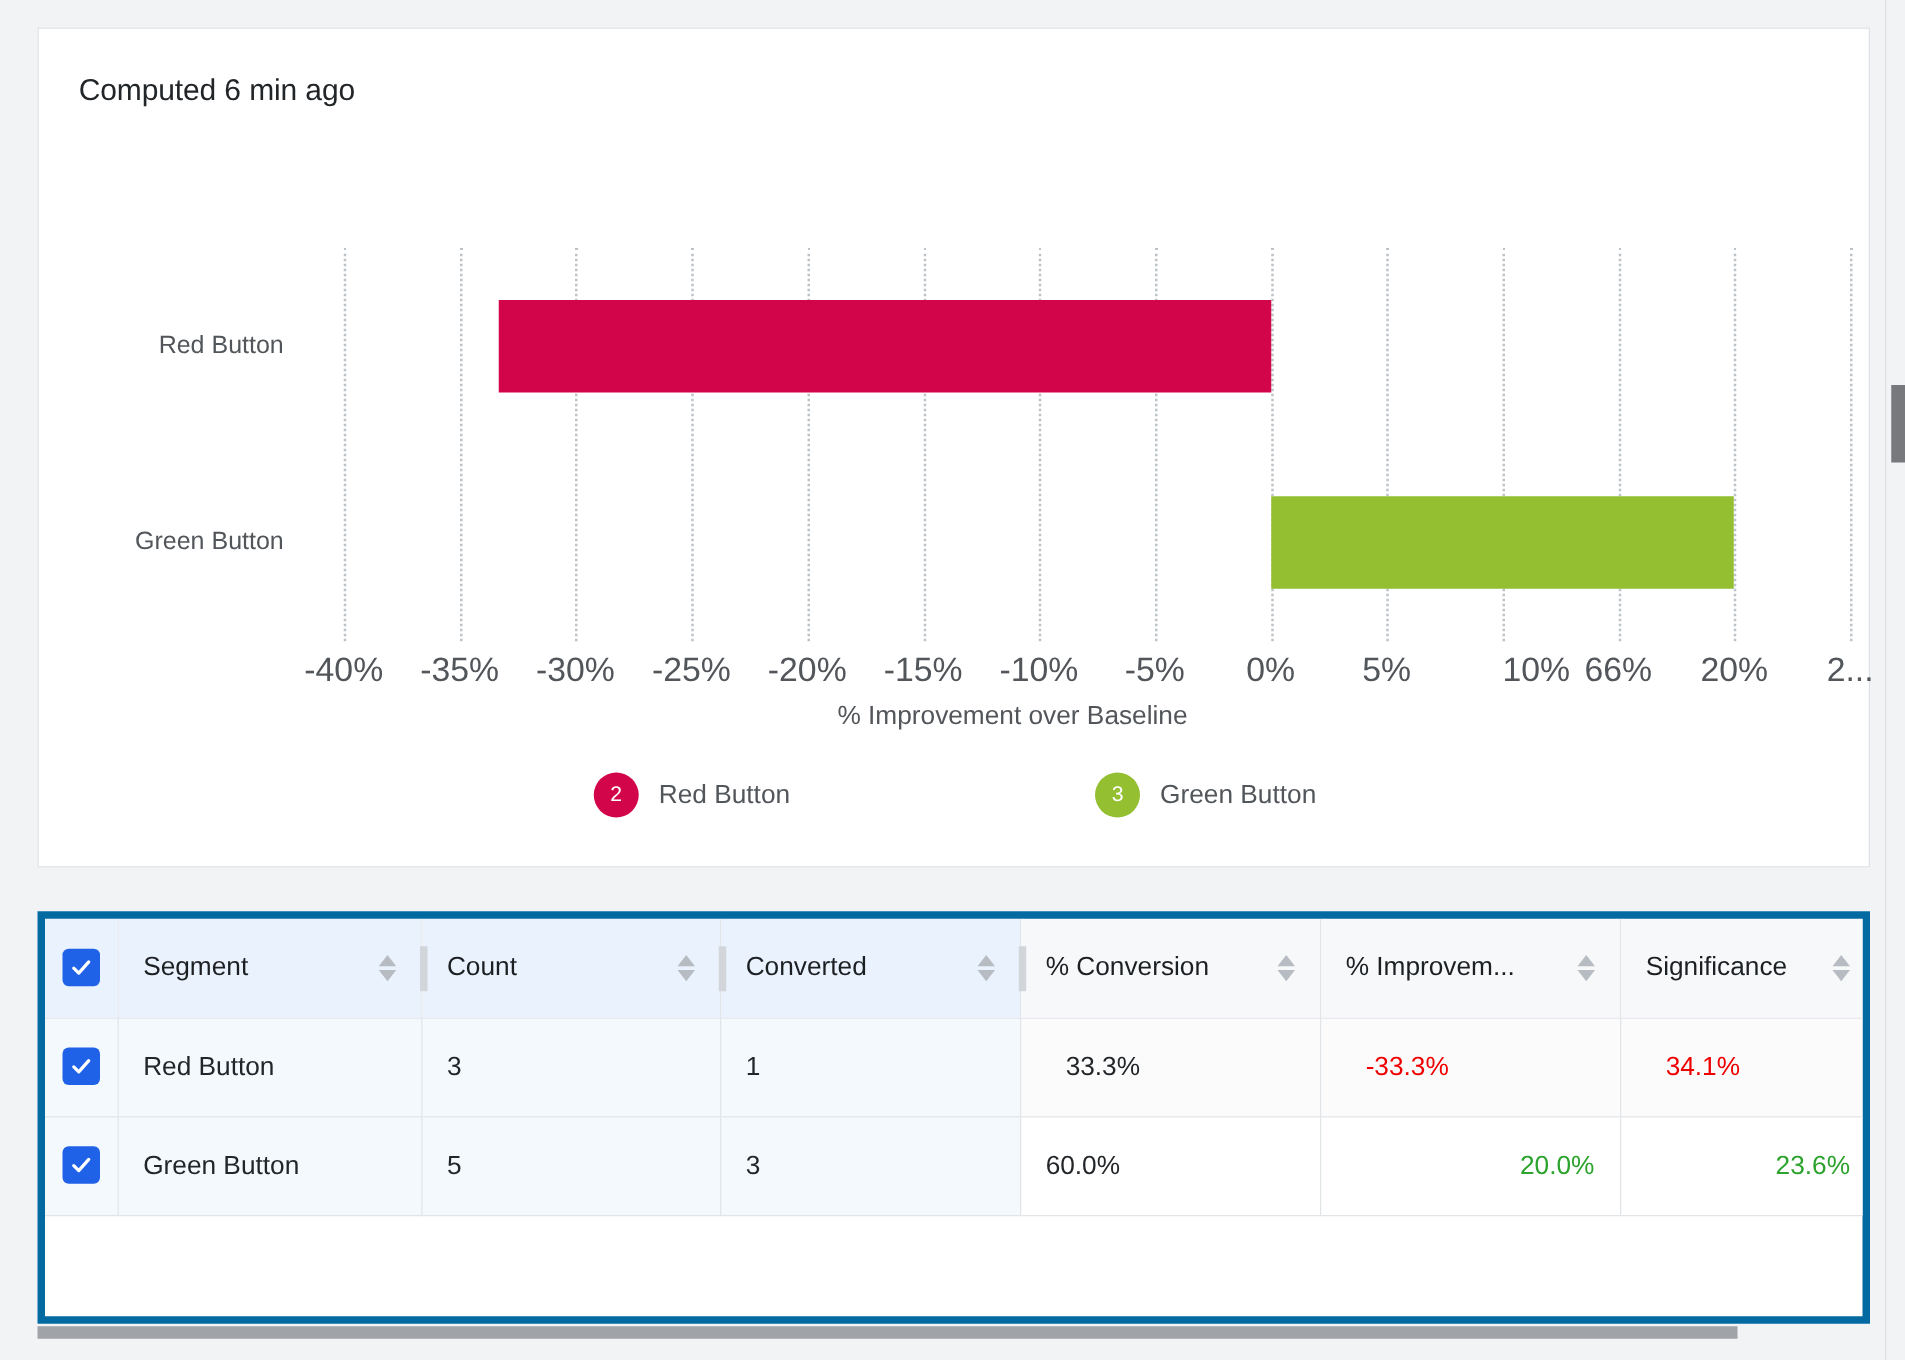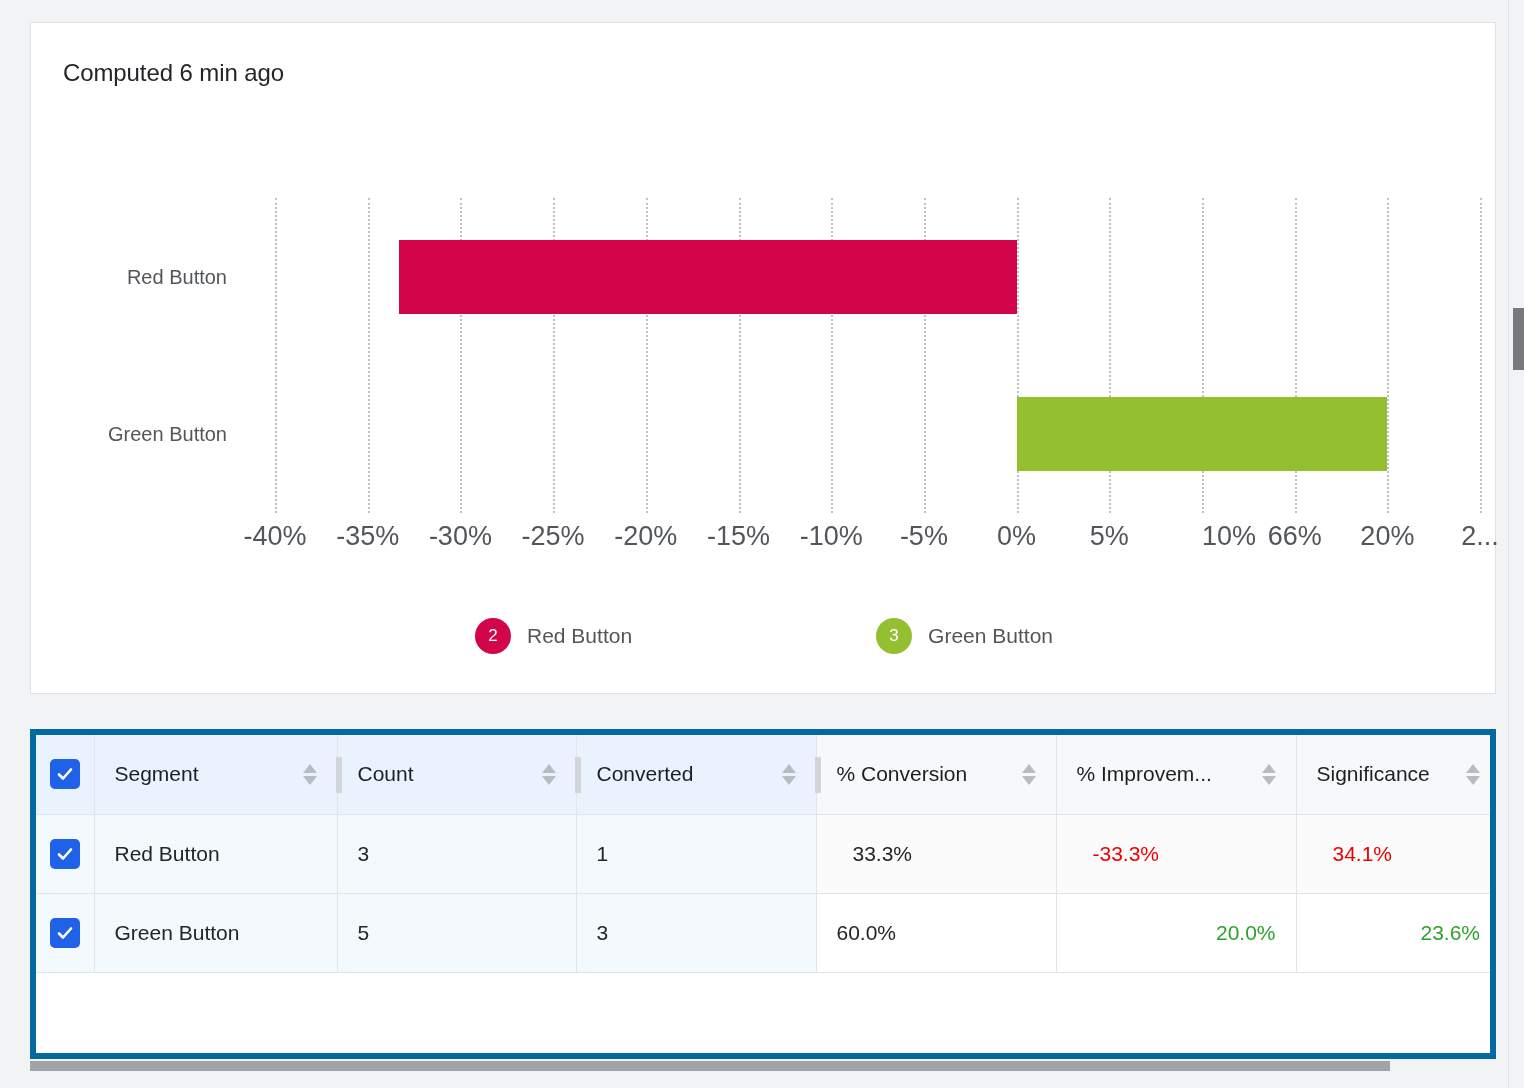--- a/index.html
+++ b/index.html
@@ -208,20 +208,23 @@
       </div>
     <div id="yticks">
         <div class="ytick-label" style="top: 253.75px; left: 0px; width: 196px;">Red Button</div>
         <div class="ytick-label" style="top: 411.25px; left: 0px; width: 196px;">Green Button</div>
       </div>
     <div id="bars">
         <div class="bar" style="left: 368.218px; width: 617.382px; top: 216.75px; height: 74px; background: rgb(211, 5, 74);"></div>
         <div class="bar" style="left: 985.6px; width: 370.8px; top: 374.25px; height: 74px; background: rgb(147, 191, 49);"></div>
       </div>
 
+    <div id="axis-title">
+      <span id="axis-title-inner">% Improvement over Baseline</span>
+    </div>
 
     <div id="legend">
       <div class="legend-item">
         <span class="legend-swatch" style="background: rgb(211, 5, 74);">2</span>
         <span class="legend-label">Red Button</span>
       </div>
       <div id="legend-gap"></div>
       <div class="legend-item">
         <span class="legend-swatch" style="background: rgb(147, 191, 49);">3</span>
         <span class="legend-label">Green Button</span>

